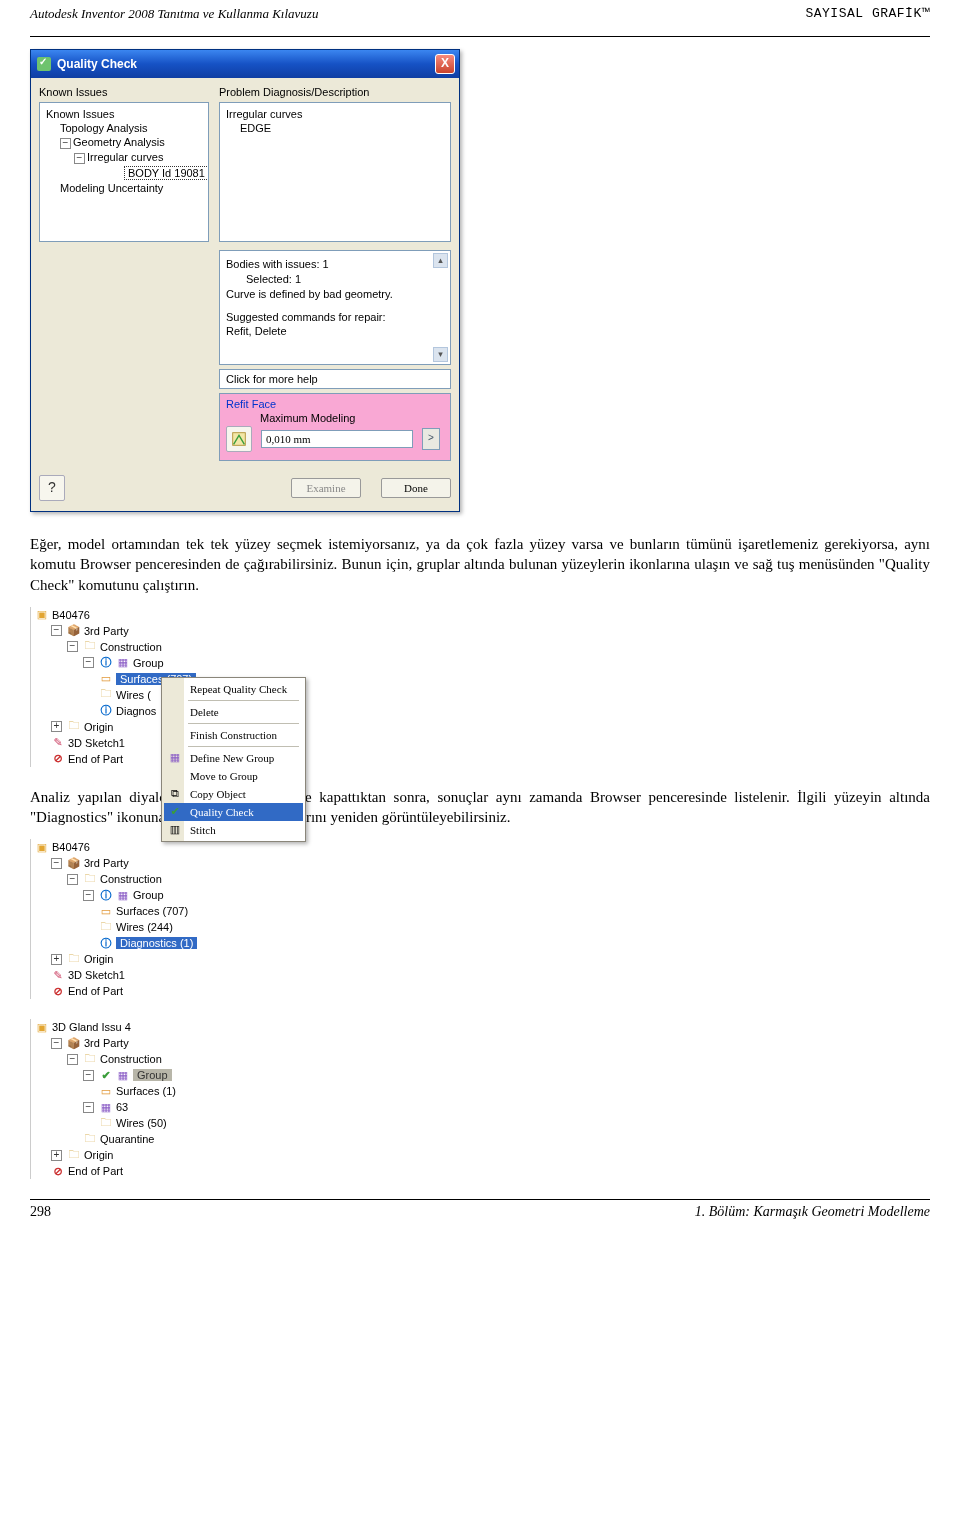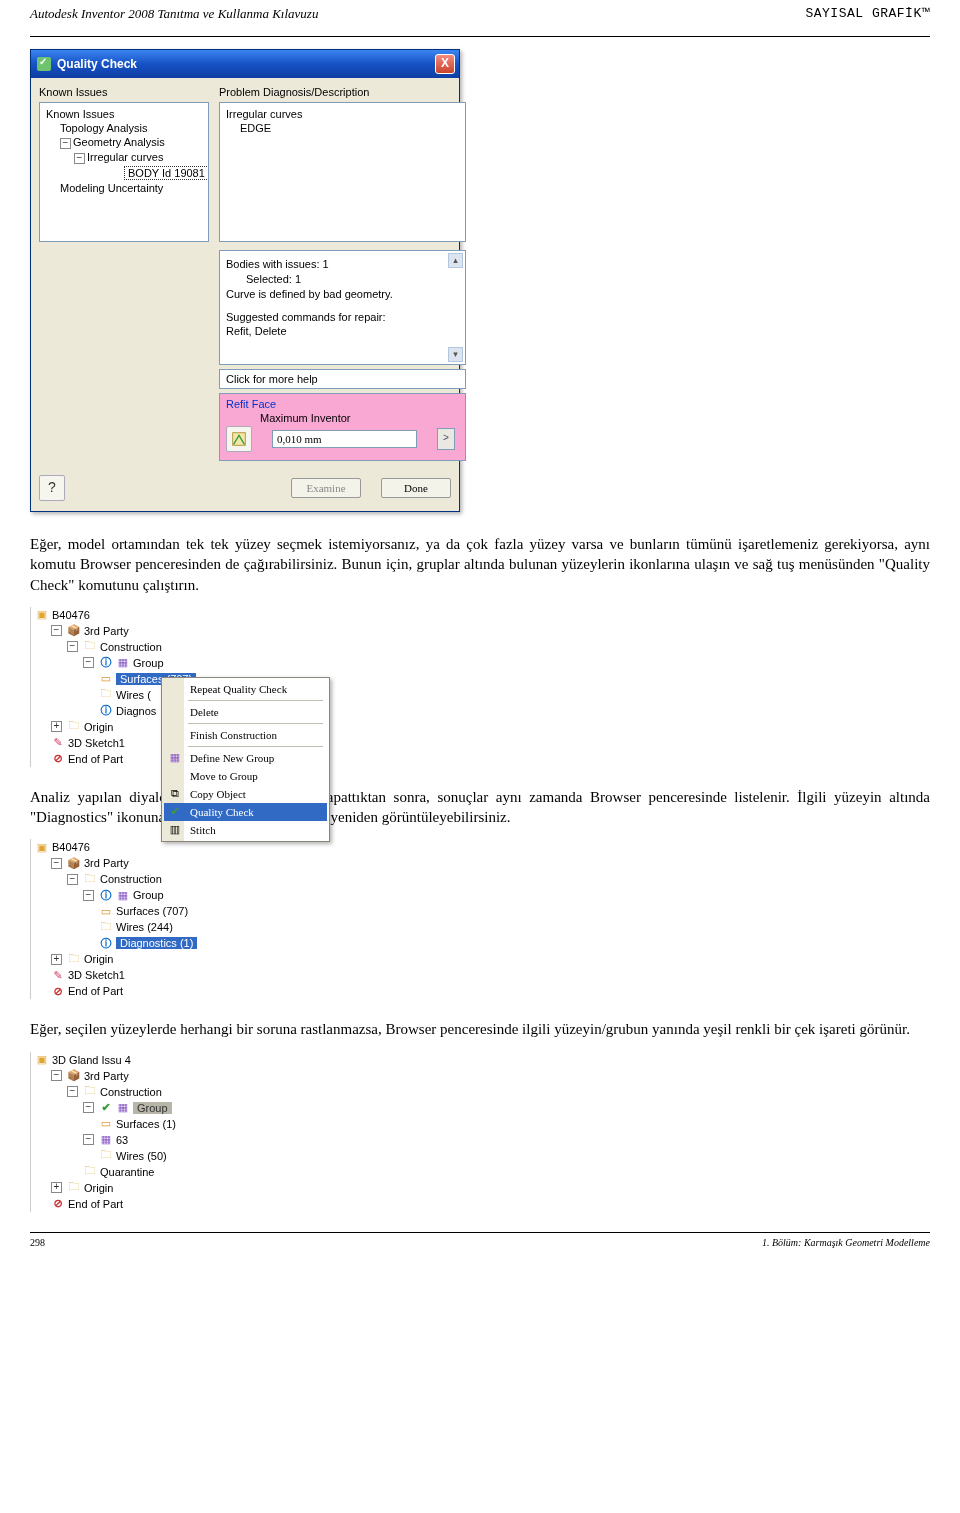--- a/index.html
+++ b/index.html
@@ -25,21 +25,21 @@
   .tree-indent-1 { padding-left: 14px; }
   .tree-indent-2 { padding-left: 28px; }
   .tree-indent-3 { padding-left: 42px; }
   .tree-selected { border: 1px dotted #333; padding: 0 3px; display: inline-block; margin-left: 36px; }
   .desc-box { background: #fff; border: 1px solid #7f9db9; height: 115px; padding: 6px; margin-top: 8px; position: relative; line-height: 1.35; }
   .desc-scroll-up, .desc-scroll-dn { position:absolute; right:2px; width:15px; height:15px; background:#dbe4ef; border:1px solid #b3c6dd; text-align:center; font-size:9px; line-height:13px; color:#555;}
   .desc-scroll-up{ top:2px; } .desc-scroll-dn{ bottom:2px; }
   .help-link-box { background:#fff; border:1px solid #7f9db9; padding:3px 6px; margin-top:4px; }
   .refit-block { border:1px solid #7f9db9; background:#f9a8d4; margin-top:4px; padding:4px 10px 8px 6px; }
   .refit-title { color:#0033cc; font-size:11px; margin-bottom:2px; }
-  .refit-row { display:flex; align-items:center; gap:20px; margin-top:2px; }
+  .refit-row { display:flex; align-items:center; gap:9px; margin-top:2px; }
   .refit-icon { width:26px; height:26px; border:1px solid #aab; background:#f7f6ee; border-radius:2px; display:flex; align-items:center; justify-content:center; }
   .refit-icon svg { width:18px; height:18px; }
   .tol-input { flex:1; border:1px solid #7f9db9; background:#fff; padding:2px 4px; font-family:Tahoma; font-size:11px; }
   .spin { width:18px; height:22px; border:1px solid #7f9db9; background:#e9e9e1; text-align:center; line-height:18px; font-size:10px; color:#456; }
   .dialog-footer { display:flex; justify-content:space-between; align-items:center; padding:6px 8px 10px 8px; }
   .help-btn { width:26px; height:26px; border:1px solid #aab; background:#f7f6ee; border-radius:2px; text-align:center; line-height:22px; font-size:14px; color:#333; }
   .footer-btns { display:flex; gap:20px; }
   .btn { min-width:70px; padding:3px 10px; background:#f4f3ea; border:1px solid #999; border-radius:2px; font-family:Tahoma; font-size:11px; text-align:center; }
   .btn.disabled { color:#888; }
 
@@ -55,28 +55,28 @@
   .ico { display:inline-flex; width:14px; height:14px; align-items:center; justify-content:center; }
   .ico-part { color:#e2a532; } .ico-folder { color:#d9b45e; } .ico-group { color:#8b5dc6; }
   .ico-surf { color:#e29a3c; } .ico-info { color:#0066cc; font-weight:bold; }
   .ico-origin { color:#d9b45e; } .ico-sketch { color:#cc4466; } .ico-end { color:#cc3333; font-weight:bold; }
   .ico-check { color:#3a9d3a; font-weight:bold; }
   .hl-sel { background:#316ac5; color:#fff; padding:0 4px; }
   .hide-highlight { background:#b8b6a9; color:#333; padding:0 4px; }
 
   
   .ctx-wrap { position: relative; }
-  .ctx-menu { position:absolute; left:130px; top:70px; width:169px; background:#fff; border:1px solid #8a867a; box-shadow:2px 2px 4px rgba(0,0,0,0.3); font-family:Tahoma; font-size:11px; padding:2px;}
+  .ctx-menu { position:absolute; left:130px; top:70px; width:145px; background:#fff; border:1px solid #8a867a; box-shadow:2px 2px 4px rgba(0,0,0,0.3); font-family:Tahoma; font-size:11px; padding:2px;}
   .ctx-icons-col { position:absolute; left:0; top:0; bottom:0; width:22px; background:#ece9d8; }
   .ctx-item { position:relative; display:flex; align-items:center; padding:3px 6px 3px 26px; cursor:default; }
   .ctx-item.hl { background:#316ac5; color:#fff; }
   .ctx-sep { height:1px; background:#c0beb2; margin:2px 4px 2px 24px; }
   .ctx-ico { position:absolute; left:4px; width:14px; text-align:center; font-size:11px; }
 
-  .page-footer { display:flex; justify-content:space-between; border-top:1px solid #000; padding:4px 0; font-size:10px; margin-top:20px; }
+  .page-footer { display:flex; justify-content:space-between; border-top:1px solid #000; padding:4px 0; font-size:14px; margin-top:20px; }
   .page-footer-right { font-style: italic; }
 </style>
 </head>
 <body>
 
 <div class="page-header">
   <span class="page-header-left">Autodesk Inventor 2008 Tanıtma ve Kullanma Kılavuzu</span>
   <span class="page-header-right">SAYISAL GRAFİK™</span>
 </div>
 
@@ -113,21 +113,21 @@
         <div>Bodies with issues: 1</div>
         <div style="padding-left:20px;">Selected: 1</div>
         <div>Curve is defined by bad geometry.</div>
         <div style="height:8px;"></div>
         <div>Suggested commands for repair:</div>
         <div>Refit, Delete</div>
       </div>
       <div class="help-link-box">Click for more help</div>
       <div class="refit-block">
         <div class="refit-title">Refit Face</div>
-        <div style="padding-left:34px; font-size:11px;">Maximum Inventor</div>
+        <div style="padding-left:34px; font-size:11px;">Maximum Modeling</div>
         <div class="refit-row">
           <div class="refit-icon">
             <svg viewBox="0 0 20 20">
                   <rect x="3" y="3" width="14" height="14" fill="#f2e7a6" stroke="#b09030"></rect>
                   <path d="M4 16 L10 6 L16 16" fill="none" stroke="#3a9d3a" stroke-width="1.5"></path>
                 </svg>
           </div>
           <input class="tol-input" value="0,010 mm" style="">
           <div class="spin">&gt;</div>
         </div>
@@ -271,21 +271,20 @@
   <div class="brow ind1">
         <span class="ico ico-sketch">✎</span>
         <span>3D Sketch1</span>
       </div>
   <div class="brow ind1">
         <span class="ico ico-end">⊘</span>
         <span>End of Part</span>
       </div>
 </div>
 
-<p class="body-text">Eğer, seçilen yüzeylerde herhangi bir soruna rastlanmazsa, Browser penceresinde ilgili yüzeyin/grubun yanında yeşil renkli bir çek işareti görünür.</p>
 
 <div class="browser">
   <div class="brow ind0">
         <span class="ico ico-part">▣</span>
         <span>3D Gland Issu 4</span>
       </div>
   <div class="brow ind1">
         <span class="exp">−</span>
         <span class="ico">📦</span>
         <span>3rd Party</span>

